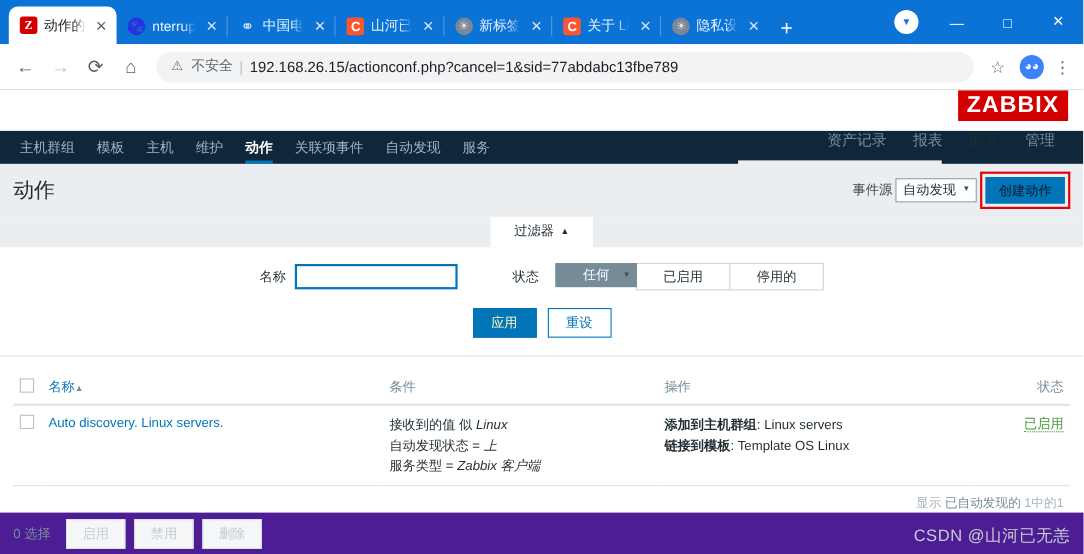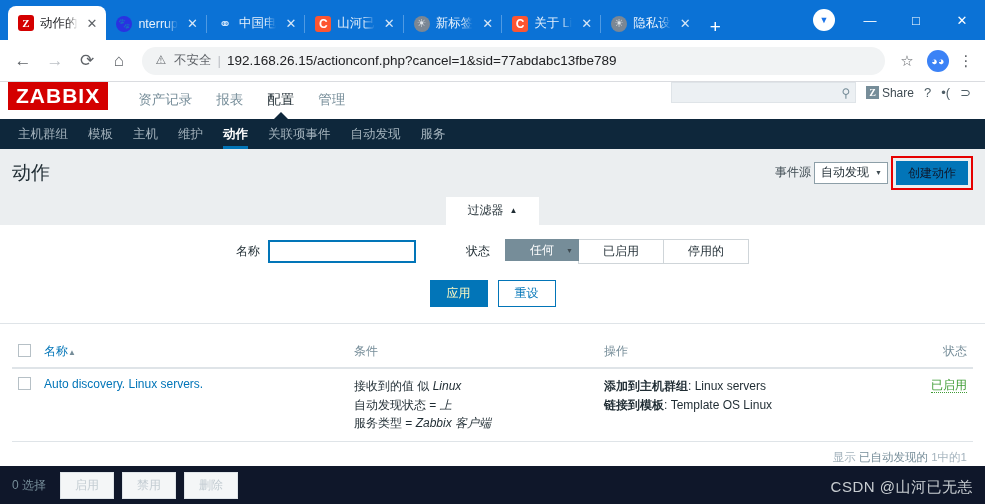--- a/index.html
+++ b/index.html
@@ -85,22 +85,22 @@
   .avatar-ext {
     width: 22px; height: 22px; border-radius: 50%; background: #3b82f6;
     display: flex; align-items: center; justify-content: center;
     font-size: 11px; color: #fff; margin: 0 4px;
   }
   .kebab { color: #5f6368; font-size: 15px; width: 22px; text-align: center; letter-spacing: 0; }
 
   
   .page { height: 422px; background: #fff; position: relative; overflow: hidden; }
   .zbx-header {
-    height: 37px; background: #fff; display: flex; align-items: flex-start;
-    padding: 0 14px 0 0; border-bottom: 0;
+    height: 37px; background: #fff; display: flex; align-items: flex-end;
+    padding: 0 14px 0 0; border-bottom: 0; flex-direction: column;
   }
   .logo {
     background: #d40000; color: #fff; font-family: "Liberation Sans", sans-serif;
     font-weight: bold; font-size: 21px; letter-spacing: 1px;
     padding: 3px 8px 4px 8px; margin-left: 8px; line-height: 1;
   }
   .mainmenu { display: flex; align-items: center; margin-left: 18px; gap: 0; }
   .mainmenu a {
     color: #768d99; font-size: 13.5px; padding: 9px 12px; position: relative;
     text-decoration: none;
@@ -224,21 +224,21 @@
     color: #3f9c35; border-bottom: 1px dotted #3f9c35; cursor: pointer;
     font-size: 12px;
   }
   .col-status { text-align: right; }
   .table-footer {
     text-align: right; font-size: 11.5px; color: #768d99; padding: 8px 6px 10px 6px;
   }
   .table-footer .lite { color: #a4b3bd; }
   .bottombar {
     position: absolute; left: 0; right: 0; bottom: 0; height: 38px;
-    background: #0f172a; display: flex; align-items: center; padding: 0 12px; gap: 8px;
+    background: #4c1d95; display: flex; align-items: center; padding: 0 12px; gap: 8px;
   }
   .sel-count { font-size: 12px; color: #768d99; margin-right: 6px; }
   .btn-disabled {
     background: #f4f6f7; color: #c3ccd2; border: 1px solid #dfe4e8; font-size: 12px;
     padding: 4px 14px;
   }
   .watermark {
     position: absolute; right: 12px; bottom: 7px; font-size: 15px;
     color: #c8cdd1; letter-spacing: 0.5px;
   }

